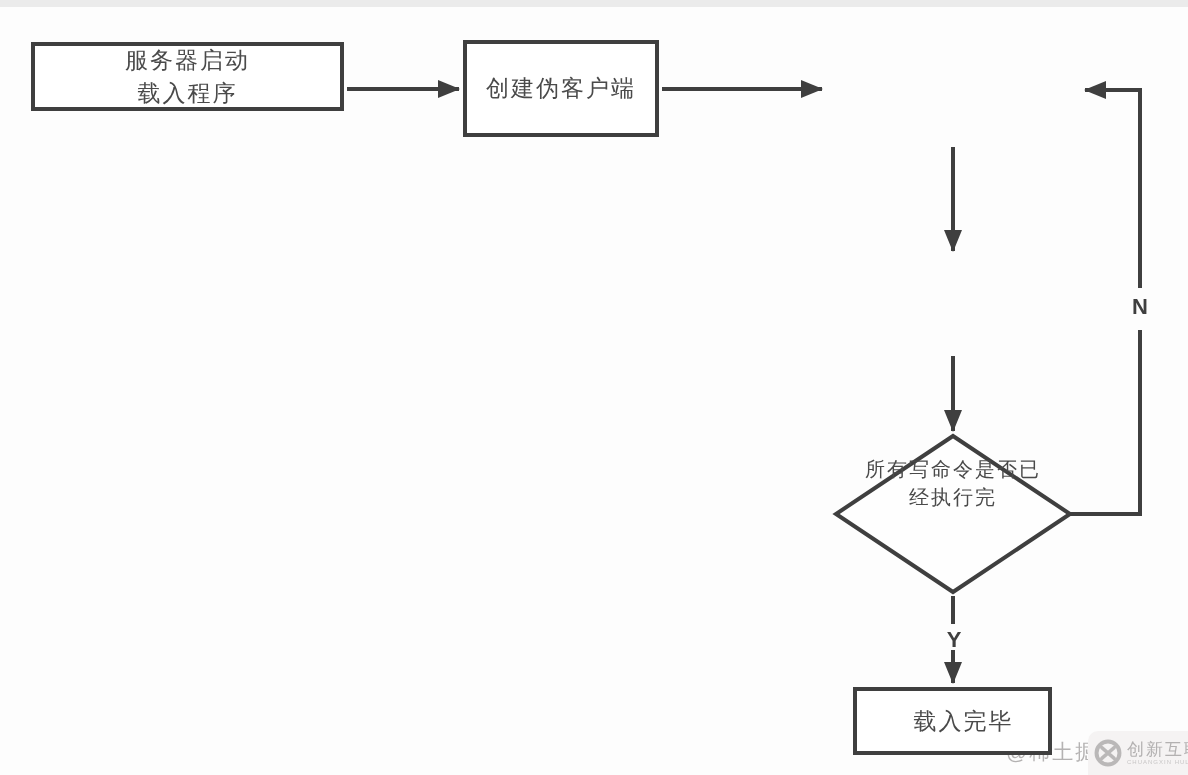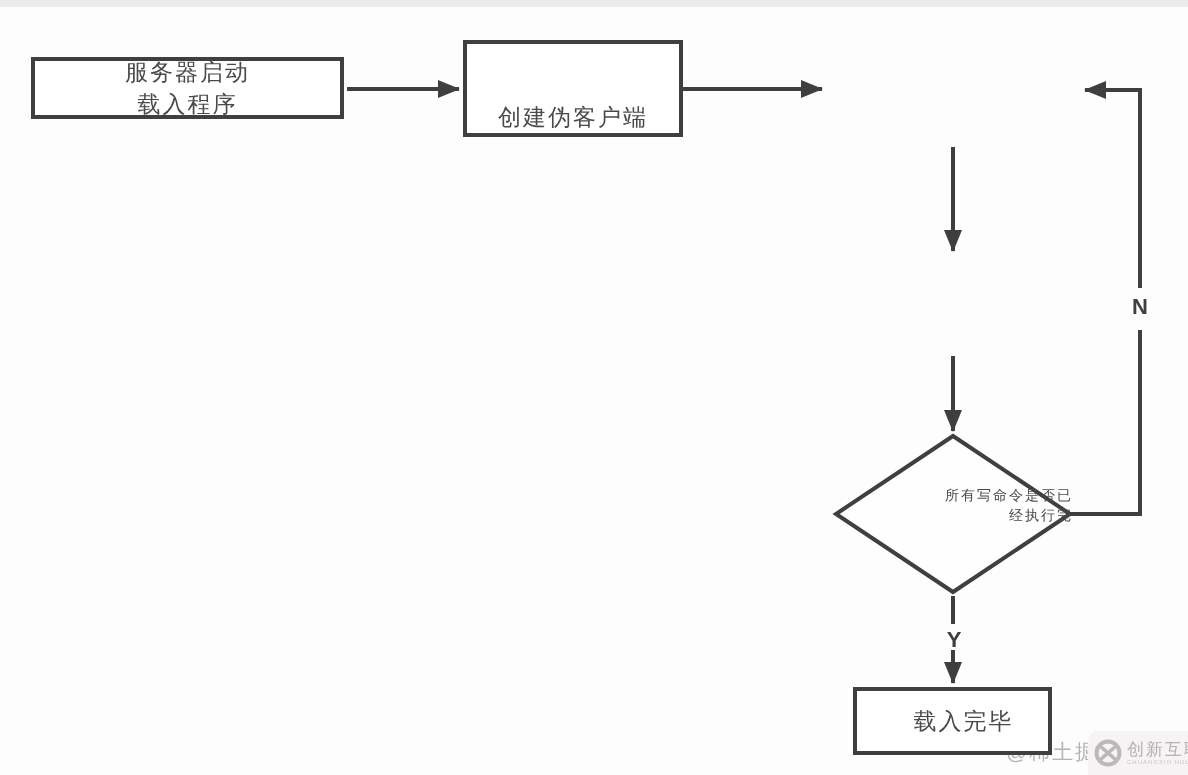--- a/index.html
+++ b/index.html
@@ -32,31 +32,30 @@
     justify-content: center;
   }
   .node-label, .diamond-label {
     color: #4a4a4a;
     font-size: 23px;
     line-height: 1.4;
     text-align: center;
     white-space: pre-line;
     letter-spacing: 2px;
   }
-  #node-start   { left: 31px;  top: 57px;  width: 313px; height: 62px; }
-  #node-create  { left: 463px; top: 40px;  width: 220px; height: 97px; align-items: flex-end; }
+  #node-start   { left: 31px;  top: 42px;  width: 313px; height: 69px; }
+  #node-create  { left: 463px; top: 40px;  width: 196px; height: 97px; }
   #node-read    { left: 826px; top: 33px;  width: 255px; height: 111px; }
   #node-exec    { left: 850px; top: 255px; width: 210px; height: 98px; }
   #node-done    { left: 853px; top: 687px; width: 199px; height: 68px; padding-left: 22px; }
   .diamond-label {
     position: absolute;
-    left: 833px; top: 486px;
+    left: 833px; top: 455px;
     width: 240px;
-    font-size: 14px;
-    text-align: right;
+    font-size: 20px;
   }
   .edge-label {
     position: absolute;
     color: #3f3f3f;
     font-size: 22px;
     font-weight: bold;
     text-align: center;
   }
   #label-y { left: 941px;  top: 627px; width: 26px; }
   #label-n { left: 1126px; top: 294px; width: 28px; }

